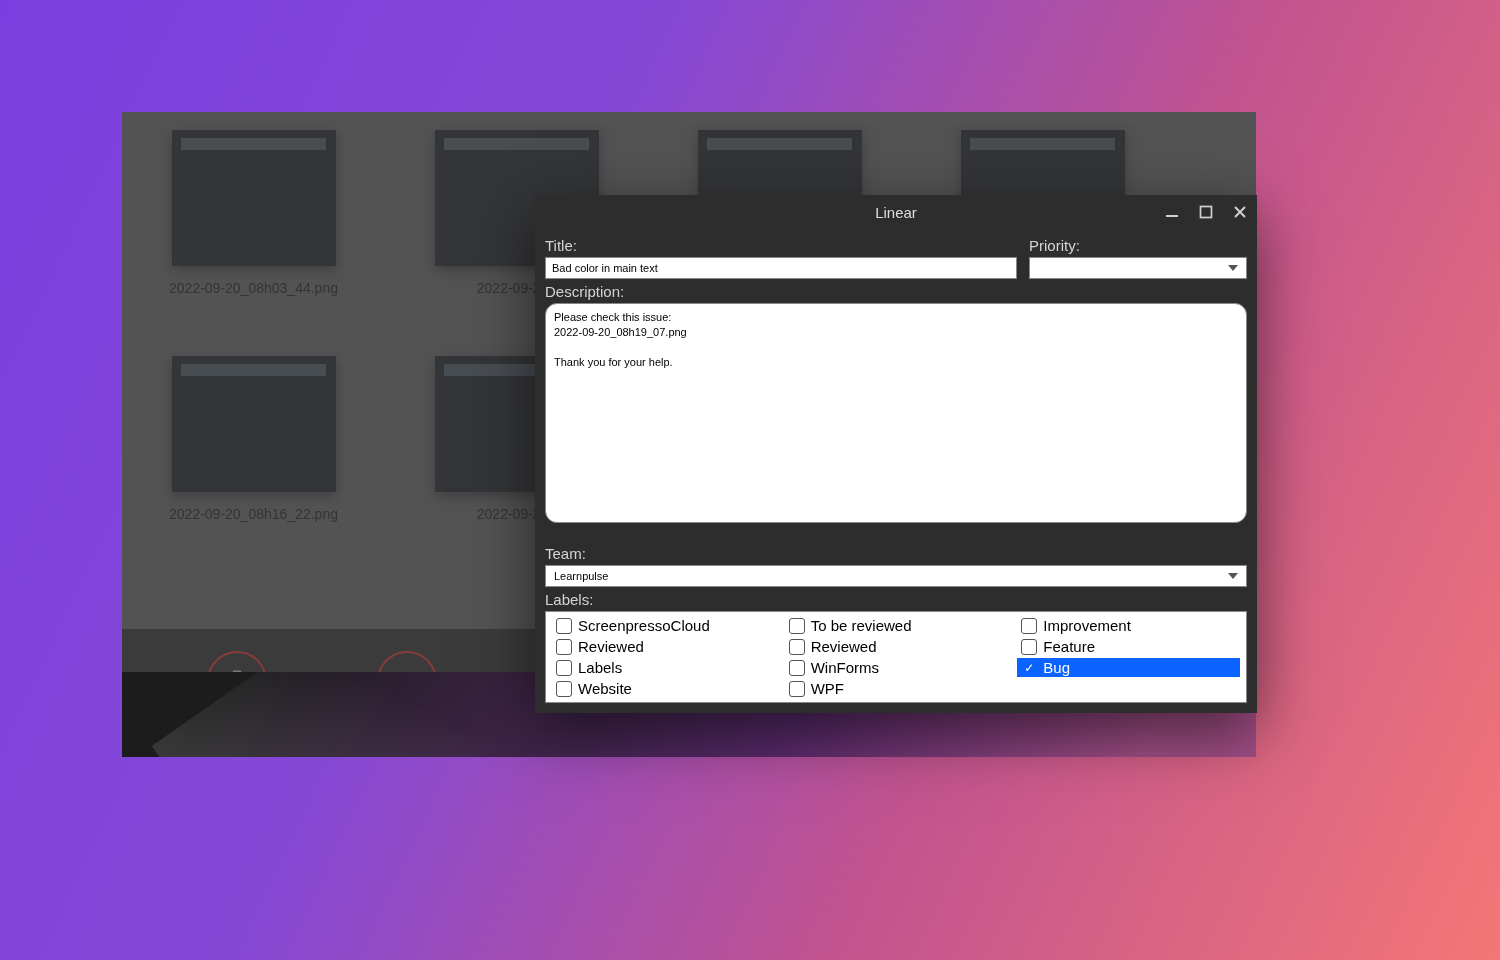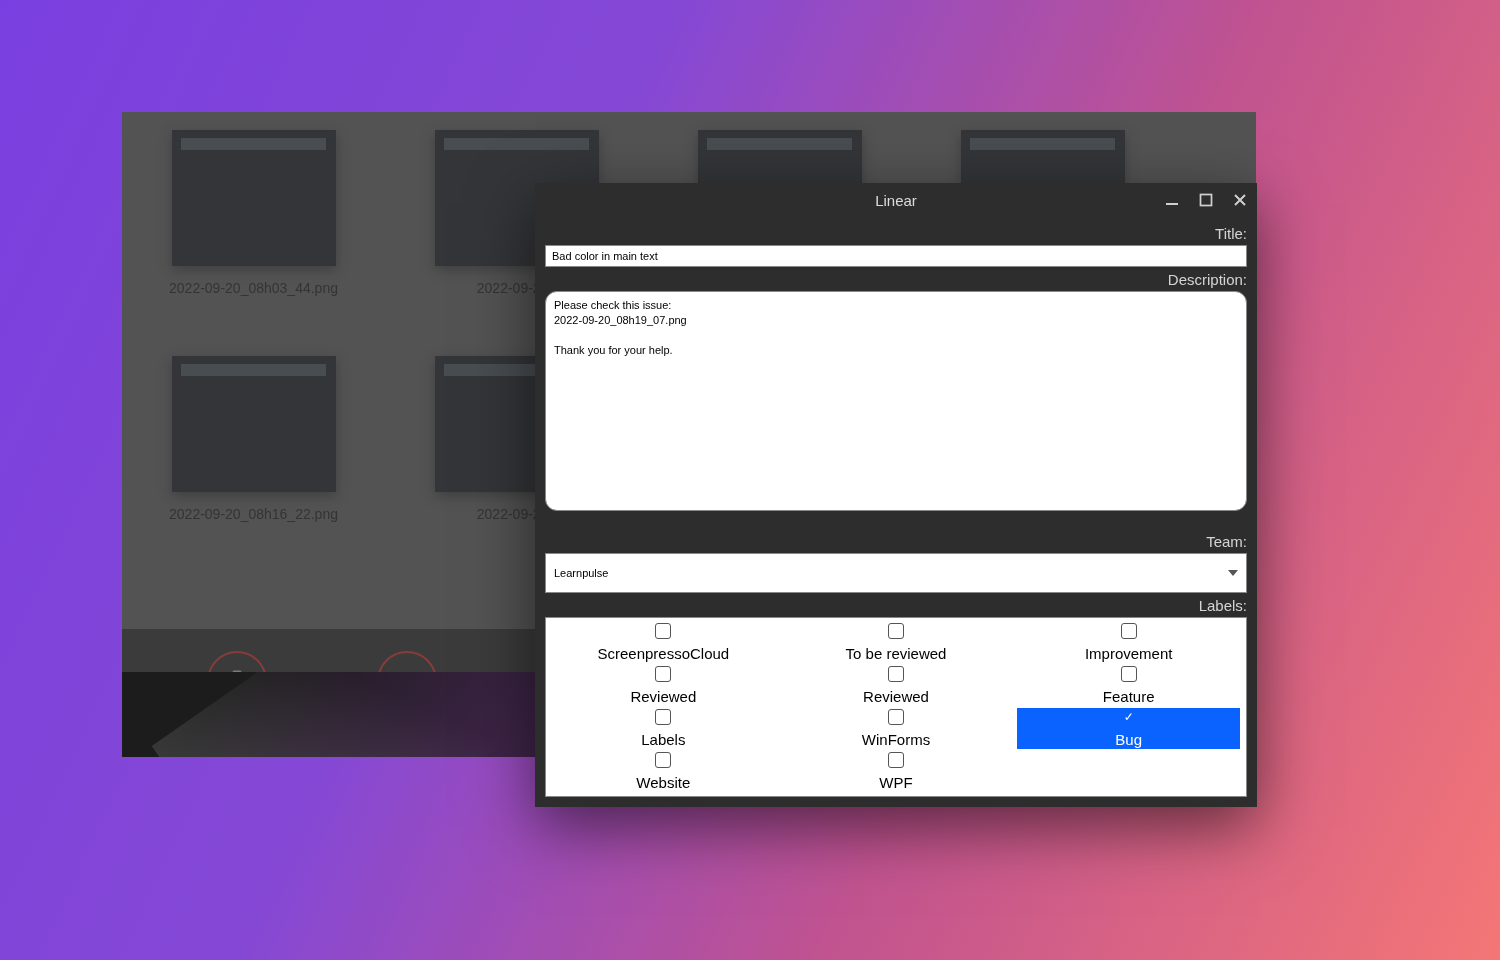--- a/index.html
+++ b/index.html
@@ -70,59 +70,59 @@
     background:linear-gradient(60deg, rgba(255,255,255,0.2), rgba(0,0,0,0) 70%);
     transform:rotate(-35deg);
   }
   .wallpaper-right {
     position:absolute; right:244px; top:112px; width:132px; height:560px;
     background:linear-gradient(160deg,#e7e3e0 0%, #c78e6e 60%, #2b2b2b 100%);
   }
 
   
   .dlg {
-    position:absolute; left:535px; top:183px; width:722px;
+    position:absolute; left:535px; top:195px; width:722px;
     background:#2d2d2d; color:#d8d8d8; font-size:15px;
     box-shadow: 0 20px 60px rgba(0,0,0,0.55);
   }
   .dlg-titlebar {
     height:34px; display:flex; align-items:center; justify-content:center;
     position:relative; color:#dcdcdc; font-size:15px;
   }
   .dlg-titlebar .winbtns {
     position:absolute; right:6px; top:0; height:100%; display:flex; align-items:center; gap:12px;
   }
   .winbtn { width:22px; height:22px; display:flex; align-items:center; justify-content:center; cursor:pointer; }
   .dlg-body { padding:4px 10px 10px 10px; }
   .row { display:flex; gap:12px; }
   .col { display:flex; flex-direction:column; }
-  .lbl { color:#d4d4d4; font-size:15px; margin:4px 0 3px 0;text-align:right; }
+  .lbl { color:#d4d4d4; font-size:15px; margin:4px 0 3px 0; }
   input[type=text], select, .selectbox, .ta {
     width:100%; background:#fff; color:#000; border:1px solid #888;
     font-size:11px; padding:4px 6px; font-family:inherit;
   }
   .selectbox {
-    height:40px; display:flex; align-items:center; justify-content:space-between;
+    height:22px; display:flex; align-items:center; justify-content:space-between;
     padding:0 8px; cursor:pointer;
   }
   .chev { width:0;height:0;border-left:5px solid transparent;border-right:5px solid transparent;border-top:6px solid #555; }
   .ta {
     height:220px; white-space:pre-wrap; overflow:auto;
     padding:6px 8px; line-height:1.35;border-radius:12px;
   }
   .labels-box {
     background:#fff; color:#000; border:1px solid #888;
     padding:4px 6px;
     display:grid; grid-template-columns: 1fr 1fr 1fr;
     row-gap:2px; column-gap:10px;
     font-size:15px;
   }
   .chk {
     display:flex; align-items:center; gap:6px; padding:1px 4px;
-    cursor:pointer; user-select:none;flex-direction:column;
+    cursor:pointer; user-select:none;
   }
   .chk .box {
     width:16px; height:16px; border:1.5px solid #555; border-radius:3px;
     display:flex; align-items:center; justify-content:center; background:#fff;
     font-size:12px; color:#fff; flex: 0 0 16px;
   }
   .chk.checked .box { background:#0a63ff; border-color:#0a63ff; }
   .chk.selected { background:#0a63ff; color:#fff; }
 </style>
 </head>
@@ -203,20 +203,27 @@
       </div>
     </div>
   </div>
   <div class="dlg-body">
 
     <div class="row">
       <div class="col" style="flex:1">
         <div class="lbl">Title:</div>
         <input type="text" value="Bad color in main text" style="">
       </div>
+      <div class="col" style="width:218px">
+        <div class="lbl">Priority:</div>
+        <div class="selectbox">
+          <span></span>
+          <span class="chev"></span>
+        </div>
+      </div>
     </div>
 
     <div class="lbl">Description:</div>
     <div class="ta">Please check this issue:
 2022-09-20_08h19_07.png
 
 Thank you for your help.</div>
 
     <div class="row" style="margin-top:18px">
       <div class="col" style="flex:1">

